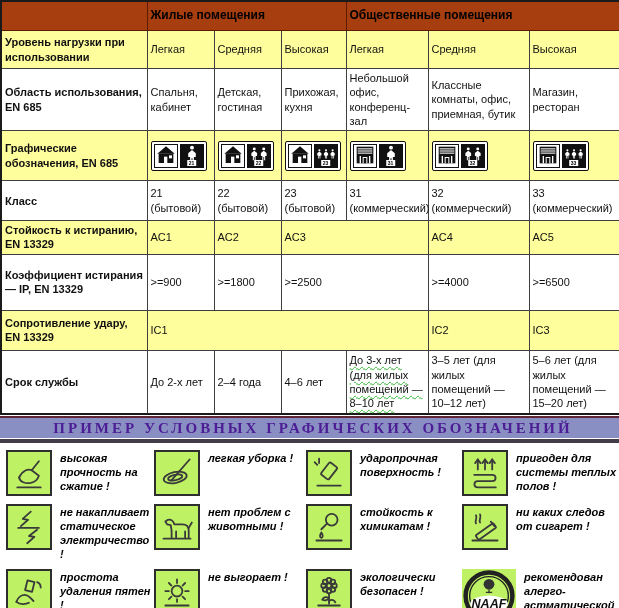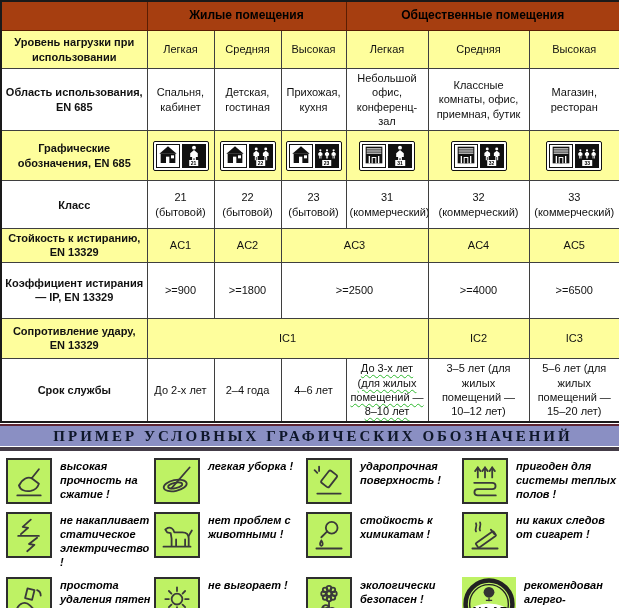--- a/index.html
+++ b/index.html
@@ -1,39 +1,39 @@
 <!DOCTYPE html>
 <html><head>
 <meta charset="utf-8">
 <style>
   html,body{margin:0;padding:0;background:#fff;}
   .page{width:619px;height:608px;overflow:hidden;font-family:"Liberation Sans",sans-serif;color:#111;background:#fff;}
 
   
   table.spec{border-collapse:collapse;width:619px;table-layout:fixed;border:2px solid #1a1a1a;}
-  table.spec td{border:1px solid #3f3f3f;text-align:center;vertical-align:middle;
+  table.spec td{border:1px solid #3f3f3f;text-align:left;vertical-align:middle;
     font-size:11px;line-height:1.3;padding:2px 3px;color:#111;}
   tr.grp td{background:#A63E10;font-weight:bold;font-size:12px;height:24px;border-color:#5a1d03;color:#000;}
   .ylw{background:#FEFE9C;}
   .wht{background:#ffffff;}
   td.lbl{font-weight:bold;}
   .grn{color:#3c3c3c;text-decoration-line:underline;text-decoration-style:wavy;
        text-decoration-color:#2EB82E;text-decoration-thickness:1px;text-underline-offset:2px;}
 
   
   .tile{display:inline-flex;background:#fff;border:1px solid #111;border-radius:2px;padding:2px;gap:2px;vertical-align:middle;}
   .sq{width:22px;height:22px;border:1px solid #111;position:relative;display:flex;align-items:flex-start;justify-content:center;}
   .sq.bld{background:#fff;}
   .sq.ppl{background:#111;}
   .sq svg{display:block;}
   .num{position:absolute;bottom:1px;left:50%;transform:translateX(-50%);
        background:#fff;color:#000;font-size:5px;line-height:6px;padding:0 2px;font-weight:bold;white-space:nowrap;}
 
   
-  .banner{height:20px;line-height:20px;background:#8A8FC3;color:#0f172a;text-align:center;
+  .banner{height:20px;line-height:20px;background:#8A8FC3;color:#4c1d95;text-align:center;
     font-family:"Liberation Serif",serif;font-weight:bold;font-size:15px;letter-spacing:3px;
     border-top:2px solid #5e2634;margin-top:1px;padding-left:7px;}
   .strip{height:4px;background:#443c47;margin-top:1px;}
 
   
   .legend{display:grid;grid-template-columns:148px 152px 156px 163px;row-gap:8px;padding:7px 0 0 3px;font-style:italic;}
   .item{display:flex;align-items:flex-start;gap:8px;padding-left:3px;}
   .ibox{width:42px;height:42px;border:2px solid #2e2e2e;background:#bef264;flex:none;
         display:flex;align-items:center;justify-content:center;}
   .ibox.nb{border:none;width:54px;height:54px;}
@@ -331,21 +331,21 @@
           <span class="sq ppl">
                 <svg width="20" height="19" viewBox="0 0 30 30" fill="#fff">
                   <use href="#p3"></use>
                 </svg>
                 <span class="num">33</span>
               </span>
         </span>
       </td>
     </tr>
 
-    <tr style="height:48px">
+    <tr style="height:40px">
       <td class="lbl wht">Класс</td>
       <td class="wht">21 (бытовой)</td>
       <td class="wht">22 (бытовой)</td>
       <td class="wht">23 (бытовой)</td>
       <td class="wht">31 (коммерческий)</td>
       <td class="wht">32 (коммерческий)</td>
       <td class="wht">33 (коммерческий)</td>
     </tr>
 
     <tr style="height:20px">

